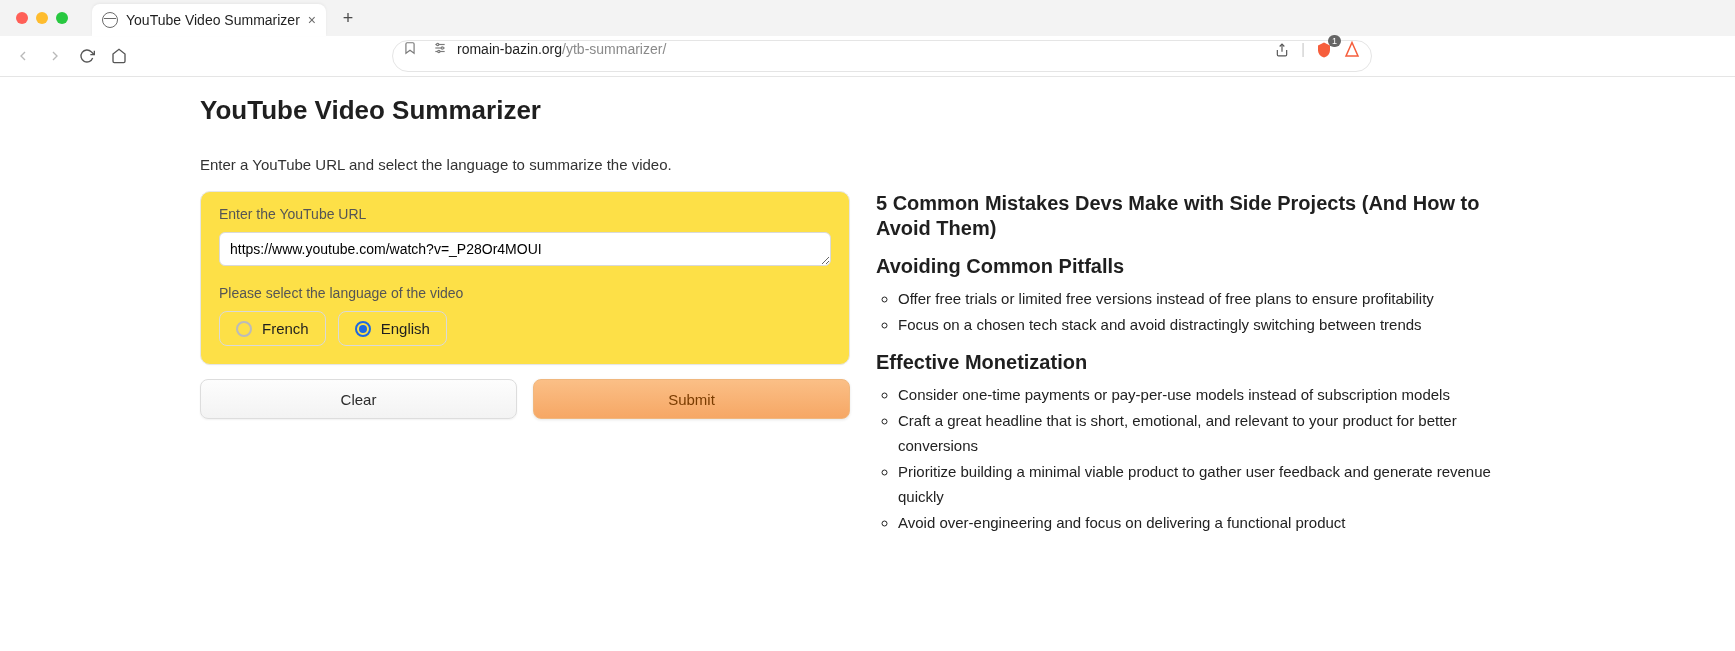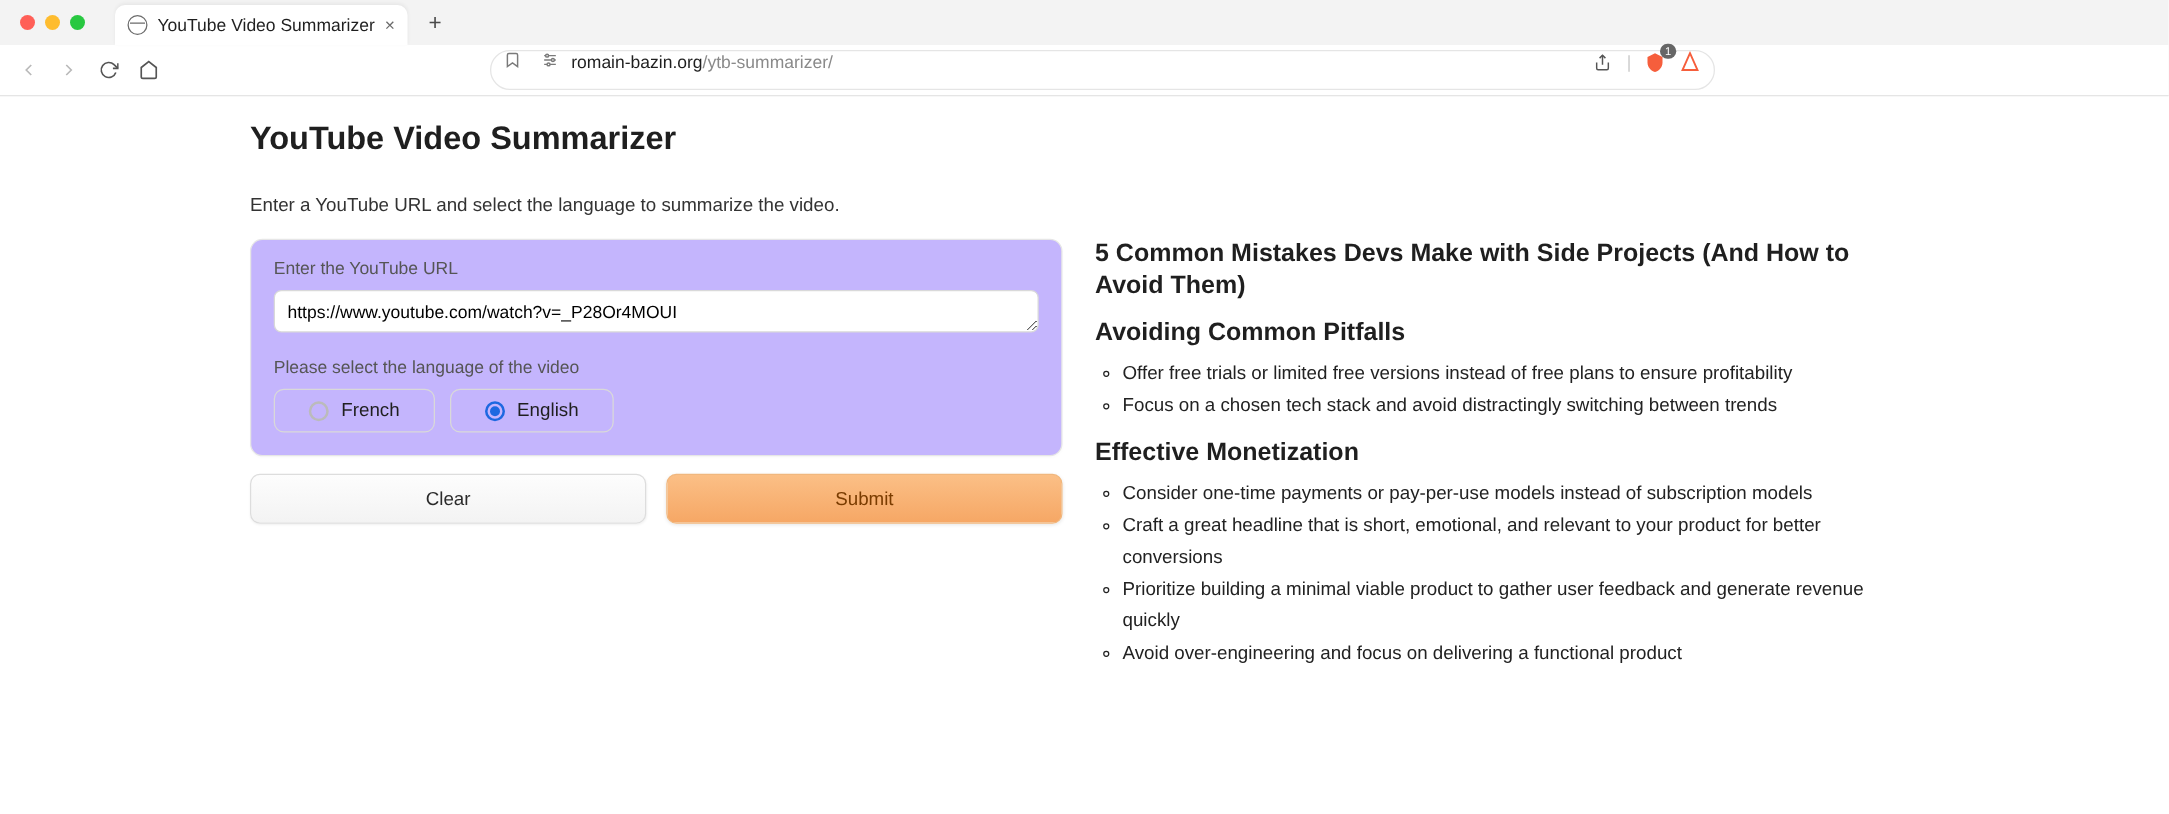--- a/index.html
+++ b/index.html
@@ -35,27 +35,27 @@
 
 
 .page { padding: 18px 200px 40px 200px; display: flex; flex-direction: column; }
 h1.page-title { font-size: 26px; font-weight: 700; margin-bottom: 30px; }
 .subtitle { font-size: 15px; color: #333; margin-bottom: 18px; }
 
 .cols { display: flex; gap: 26px; }
 .left  { flex: 0 0 650px; }
 .right { flex: 1; }
 
-.panel { background: #c4b5fd; border: 1px solid #e6e6e6; border-radius: 10px; padding: 14px 18px 18px 18px; box-shadow: 0 1px 2px rgba(0,0,0,.02); }
+.panel { background: #fde047; border: 1px solid #e6e6e6; border-radius: 10px; padding: 14px 18px 18px 18px; box-shadow: 0 1px 2px rgba(0,0,0,.02); }
 .field-label { font-size: 14px; color: #555; margin-bottom: 10px; }
 .url-input { width:100%; min-height:34px; border:1px solid #d9d9d9; border-radius:6px; padding:8px 10px; font-size:14px; resize: both; font-family: inherit; }
 .url-wrap { position: relative; margin-bottom: 16px; }
 
 .radio-row { display:flex; gap:12px; }
-.radio-pill { border:1px solid #d9d9d9; border-radius:8px; padding:8px 27px; display:flex; align-items:center; gap:10px; cursor:pointer; font-size:15px; }
+.radio-pill { border:1px solid #d9d9d9; border-radius:8px; padding:8px 16px; display:flex; align-items:center; gap:10px; cursor:pointer; font-size:15px; }
 .radio-dot { width:16px; height:16px; border-radius:50%; border:2px solid #bbb; display:inline-block; position:relative; }
 .radio-pill.selected .radio-dot { border-color:#1d68e1; }
 .radio-pill.selected .radio-dot::after { content:""; position:absolute; inset:2px; border-radius:50%; background:#1d68e1; }
 
 .btn-row { display:flex; gap:16px; margin-top:14px; }
 .btn { flex:1; height:40px; border-radius:8px; border:1px solid #ddd; font-size:15px; cursor:pointer; }
 .btn.clear  { background: linear-gradient(#fdfdfd,#f3f3f3); color:#2b2b2b; box-shadow: 0 1px 2px rgba(0,0,0,.06); }
 .btn.submit { background: linear-gradient(#fbbf86,#f6a765); color:#7a3c00; border-color:#f0b77e; box-shadow: 0 1px 3px rgba(0,0,0,.1); font-weight:500; }
 
 

